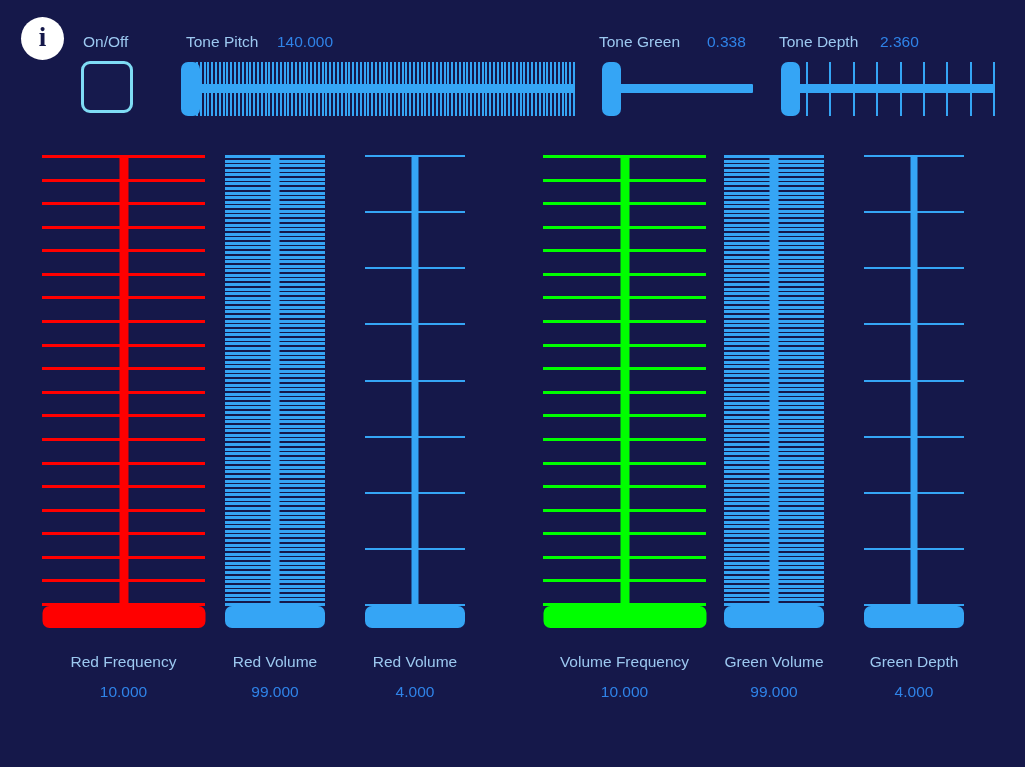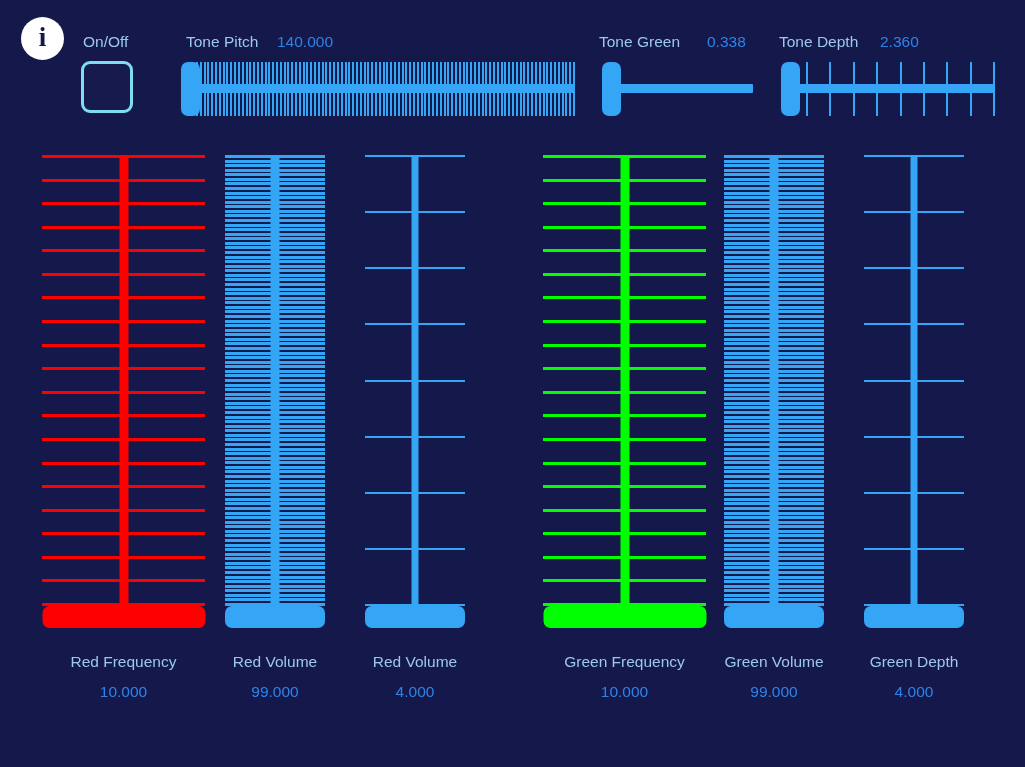--- a/index.html
+++ b/index.html
@@ -447,21 +447,21 @@
         <i style="top: 282.95px; height: 3px; background: rgb(0, 255, 0);"></i>
         <i style="top: 306.53px; height: 3px; background: rgb(0, 255, 0);"></i>
         <i style="top: 330.11px; height: 3px; background: rgb(0, 255, 0);"></i>
         <i style="top: 353.68px; height: 3px; background: rgb(0, 255, 0);"></i>
         <i style="top: 377.26px; height: 3px; background: rgb(0, 255, 0);"></i>
         <i style="top: 400.84px; height: 3px; background: rgb(0, 255, 0);"></i>
         <i style="top: 424.42px; height: 3px; background: rgb(0, 255, 0);"></i>
         <i style="top: 448px; height: 3px; background: rgb(0, 255, 0);"></i>
       </div>
       <div class="vs-handle" style="top: 606px; width: 163px; height: 22px; background: rgb(0, 255, 0);"></div>
-      <div class="vs-label" style="top: 653px;">Green Frequency</div>
+      <div class="vs-label" style="top: 653px;">Volume Frequency</div>
       <div class="vs-value" style="top: 683px;">10.000</div>
     </div>
     <div class="vslider" style="left: 724px; top: 0px; width: 100px; height: 720px;">
       <div class="vs-stem" style="top: 155px; height: 451px; width: 9px; background: rgb(53, 165, 245);"></div>
       <div class="vs-ticks" style="top: 155px; height: 451px;">
         <i style="top: 0px; height: 3px; background: rgb(53, 165, 245);"></i>
         <i style="top: 4.57px; height: 3px; background: rgb(53, 165, 245);"></i>
         <i style="top: 9.14px; height: 3px; background: rgb(53, 165, 245);"></i>
         <i style="top: 13.71px; height: 3px; background: rgb(53, 165, 245);"></i>
         <i style="top: 18.29px; height: 3px; background: rgb(53, 165, 245);"></i>

